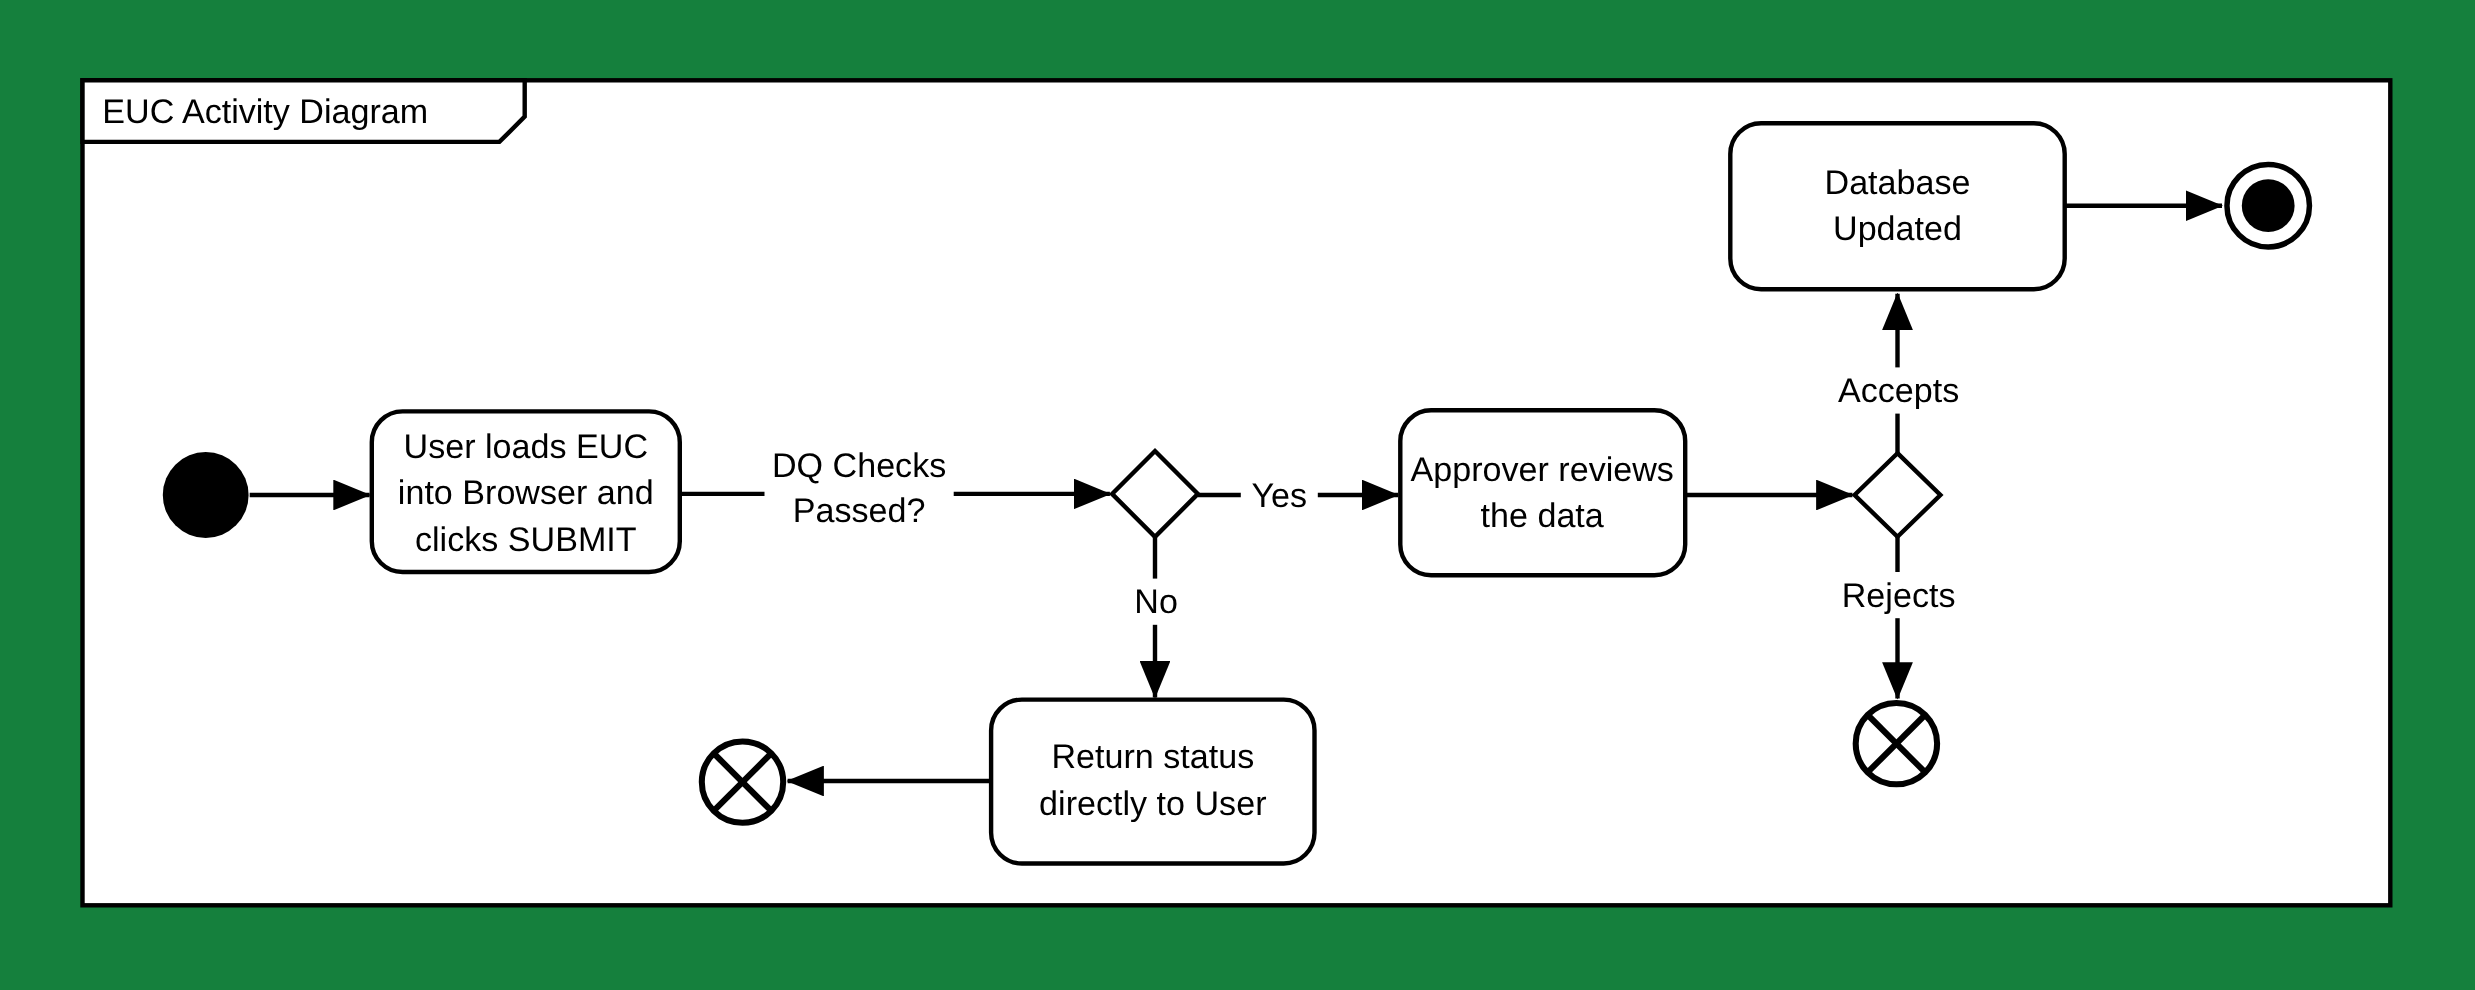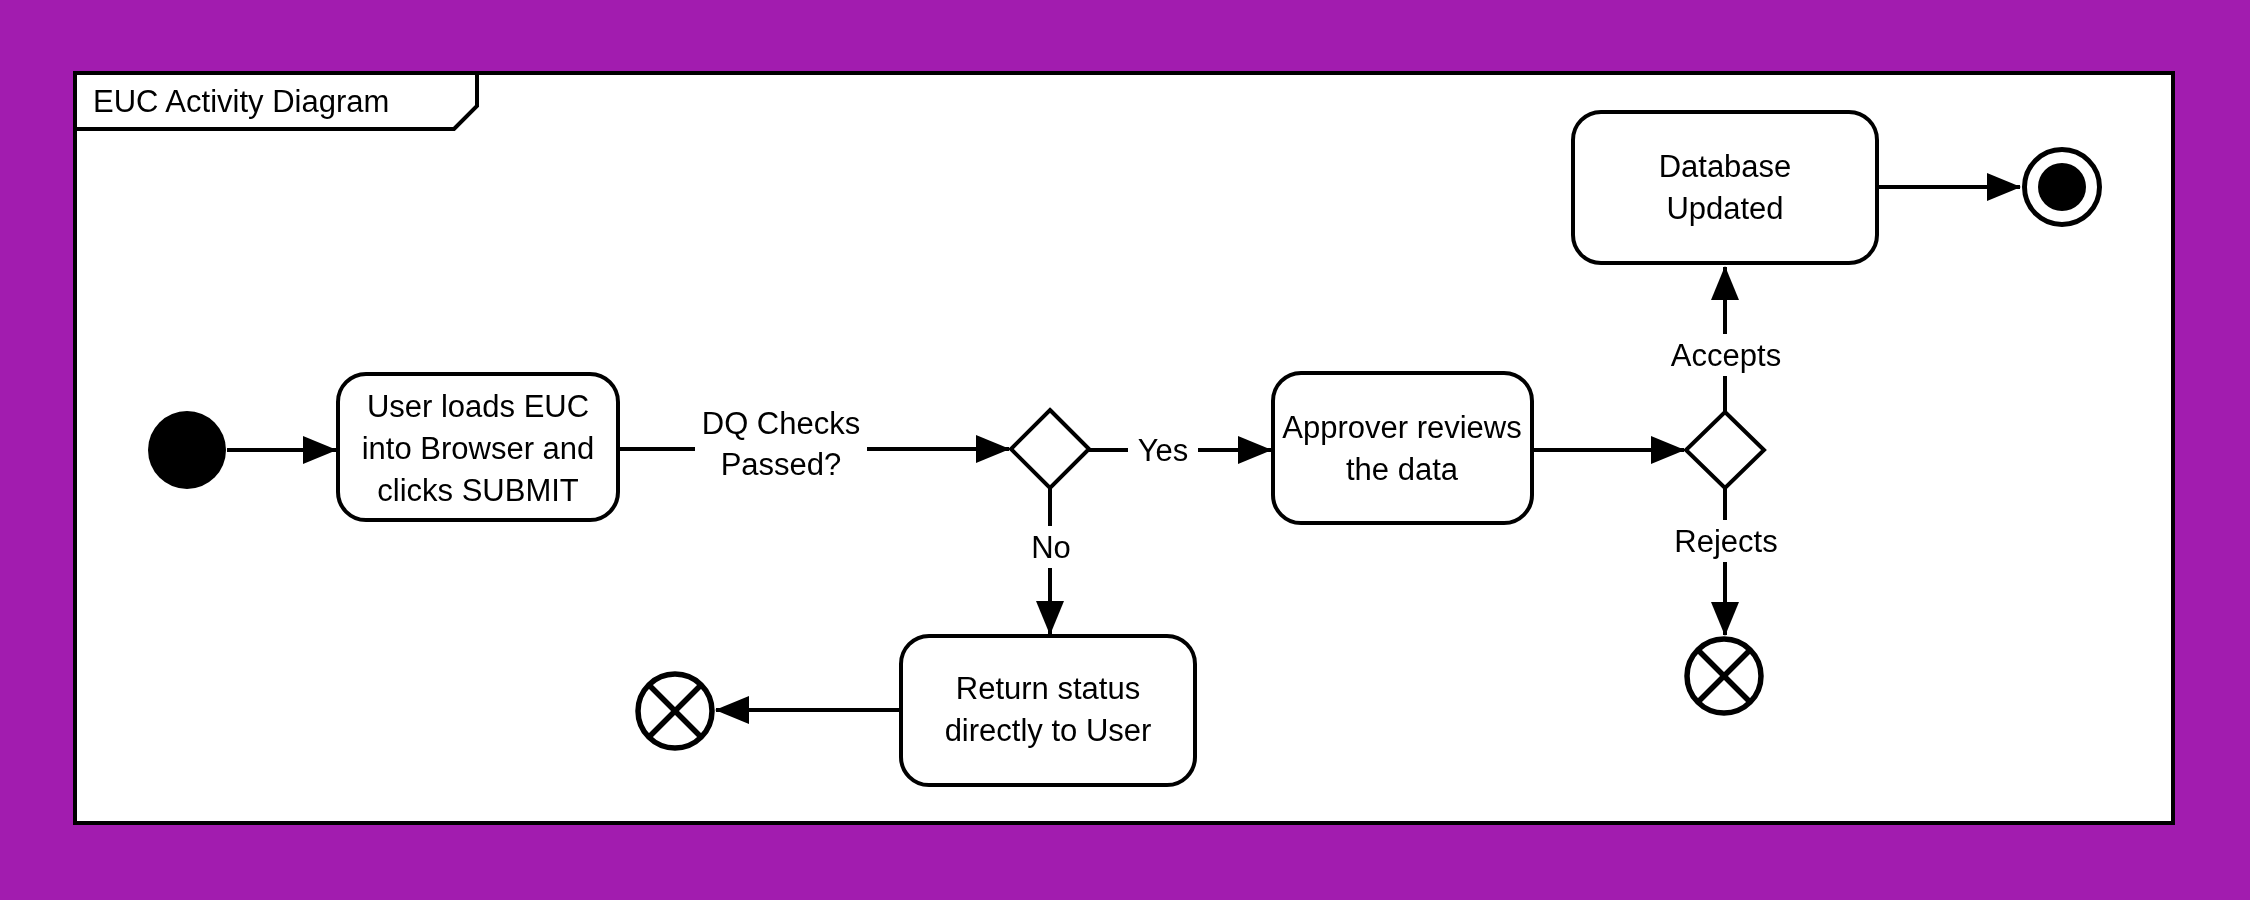--- a/index.html
+++ b/index.html
@@ -4,21 +4,21 @@
 <style>
   html, body {
     margin: 0;
     padding: 0;
     background: #ffffff;
   }
   .canvas {
     position: relative;
     width: 2250px;
     height: 900px;
-    background: #a21caf;
+    background: #15803d;
     overflow: hidden;
   }
   svg {
     display: block;
   }
   .shape {
     fill: #ffffff;
     stroke: #000000;
     stroke-width: 4;
   }

